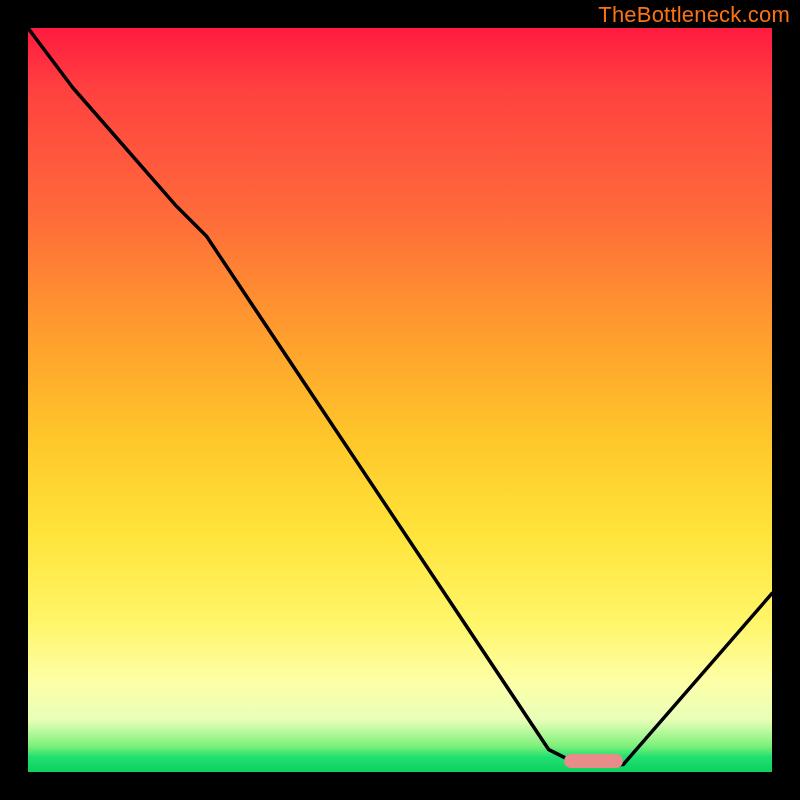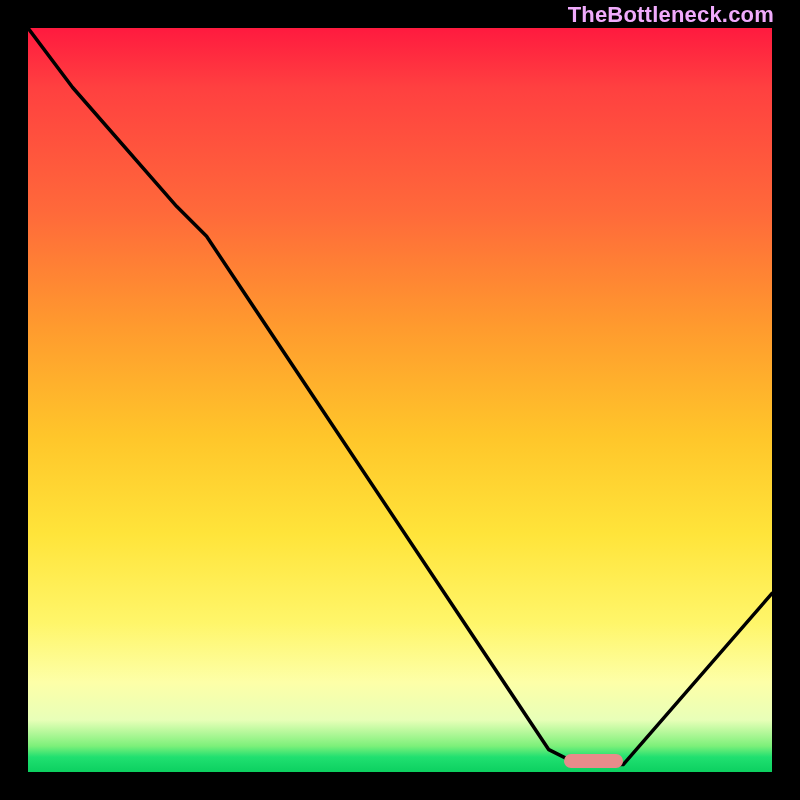--- a/index.html
+++ b/index.html
@@ -13,24 +13,24 @@
   }
   .stage {
     position: relative;
     width: 800px;
     height: 800px;
     background: #000;
   }
   .watermark {
     position: absolute;
     top: 2px;
-    right: 26px;
-    color: #f0abfc;
+    right: 10px;
+    color: #f97316;
     font-size: 22px;
-    font-weight: 700;
+    font-weight: 400;
     letter-spacing: 0.2px;
     z-index: 5;
   }
   .plot {
     position: absolute;
     left: 28px;
     top: 28px;
     width: 744px;
     height: 744px;
     overflow: hidden;

